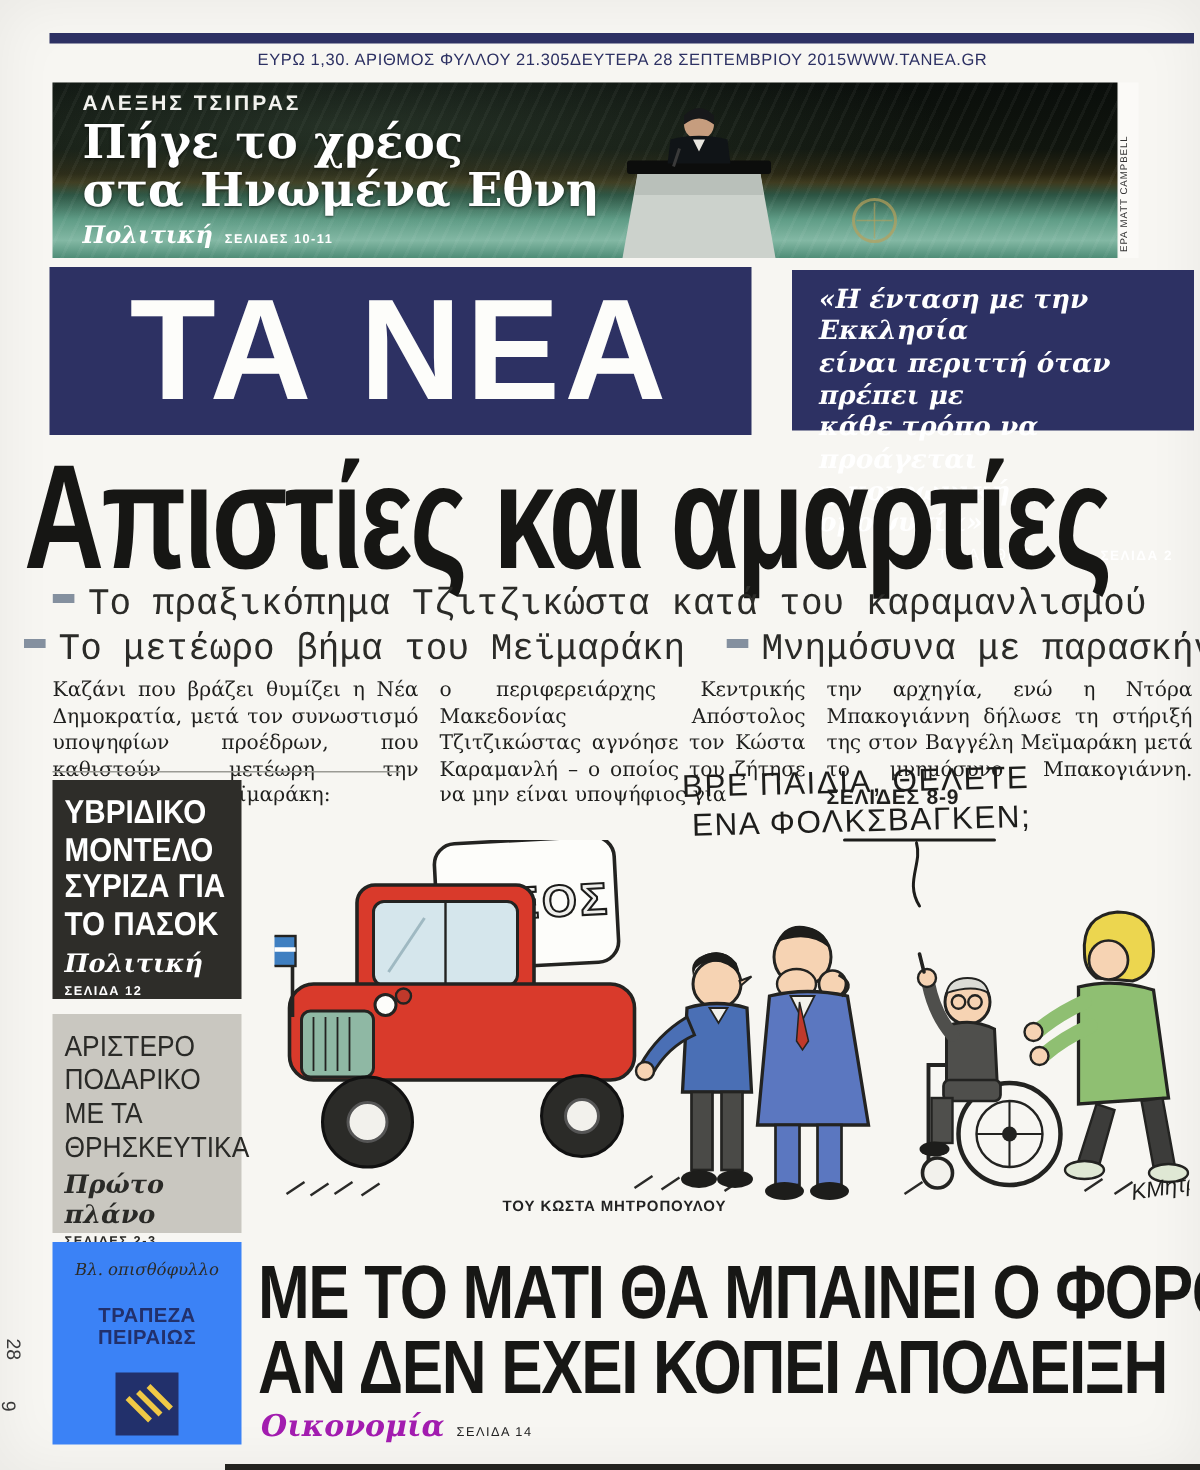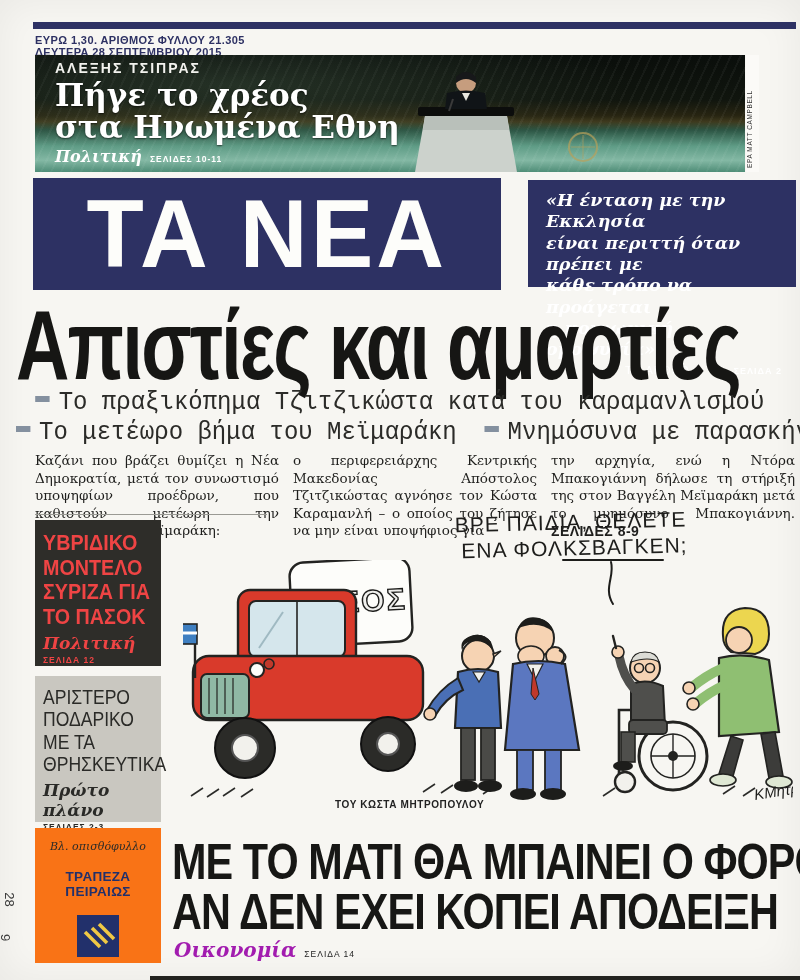--- a/index.html
+++ b/index.html
@@ -4,21 +4,21 @@
 <style>
   * { margin:0; padding:0; box-sizing:border-box; }
   html,body { background:#e8e7e3; }
   body { font-family:"Liberation Sans", sans-serif; }
   #page { position:relative; width:800px; height:980px; background:#f7f6f2; overflow:hidden;
           box-shadow:inset 0 0 40px rgba(0,0,0,0.06); }
 
   
   .top-rule { position:absolute; left:33px; top:22px; width:763px; height:7px; background:#2d3163; }
   .info-row { position:absolute; left:35px; top:34px; width:760px; display:flex; justify-content:center;
-              font-size:11px; font-weight:bold; color:#2d3163; letter-spacing:.4px;flex-direction:column; }
+              font-size:11px; font-weight:normal; color:#2d3163; letter-spacing:.4px; }
 
   
   .photo { position:absolute; left:35px; top:55px; width:710px; height:117px; overflow:hidden;
            background:
              radial-gradient(ellipse at 28% 25%, rgba(90,120,95,.30), transparent 55%),
              repeating-linear-gradient(115deg, rgba(255,255,255,0.045) 0 2px, rgba(0,0,0,0) 2px 9px),
              linear-gradient(to bottom,#0a0e0b 0%,#10150e 38%,#282512 52%,#3e3a1e 57%,#2c5443 64%,#5f9c86 78%,#83b8a4 90%,#4f8d77 100%); }
   .photo svg { position:absolute; left:0; top:0; }
   .photo-text { position:absolute; left:20px; top:5px; color:#fff; }
   .kicker { font-size:14px; font-weight:bold; letter-spacing:2px; color:#f2f2ee; }
@@ -51,28 +51,28 @@
   .subheads .line { margin-bottom:1px; white-space:nowrap; transform:scale(.96,1); }
   .dash { display:inline-block; width:15px; height:6px; background:#84909f; margin:0 9px 6px 0; vertical-align:middle; }
   .cols { position:absolute; left:35px; top:452px; width:760px; display:flex; gap:14px;
           font-family:"DejaVu Serif", serif; font-size:13.5px; line-height:1.3; color:#1f1f1d; text-align:justify; }
   .col { flex:1; }
   .col .pgs { font-family:"Liberation Sans", sans-serif; font-size:14px; font-weight:bold; letter-spacing:.5px; }
   .col-rule { position:absolute; left:35px; top:514px; width:232px; height:1px; background:#9a9a94; }
 
   
   .sb-box1 { position:absolute; left:35px; top:520px; width:126px; height:146px; background:#2e2d29;
-             color:#ef4444; padding:10px 8px; }
+             color:#ffffff; padding:10px 8px; }
   .sb-box1 .hl { font-size:21px; font-weight:bold; line-height:1.13; transform:scale(.94,1.05); transform-origin:0 0; white-space:nowrap; }
   .sb-sec { font-family:"DejaVu Serif", serif; font-style:italic; font-weight:bold; font-size:17px; margin-top:8px; }
   .sb-pg { font-size:8.5px; font-weight:bold; letter-spacing:1px; margin-top:2px; }
   .sb-box2 { position:absolute; left:35px; top:676px; width:126px; height:146px; background:#c9c7c0;
              color:#2a2a27; padding:10px 8px; }
   .sb-box2 .hl { font-size:18.5px; font-weight:500; line-height:1.16; transform:scale(.95,1.05); transform-origin:0 0; white-space:nowrap; }
-  .ad-box { position:absolute; left:35px; top:828px; width:126px; height:135px; background:#f97316;
+  .ad-box { position:absolute; left:35px; top:828px; width:126px; height:135px; background:#3b82f6;
             text-align:center; padding-top:12px; }
   .ad-note { font-family:"DejaVu Serif", serif; font-style:italic; font-size:11px; color:#2b2b28; }
   .ad-brand { font-size:13.5px; font-weight:bold; color:#22306b; margin-top:16px; letter-spacing:.3px; }
   .ad-logo { margin:16px auto 0; width:42px; height:42px; background:#22306b; display:block; }
 
   
   .speech { position:absolute; left:455px; top:508px; width:330px; font-size:21px; letter-spacing:1px;
             color:#1d1d1b; transform:rotate(-1.5deg); line-height:1.25; font-weight:500; }
   .speech .l2 { margin-left:6px; }
   .pointer { position:absolute; left:555px; top:556px; }

